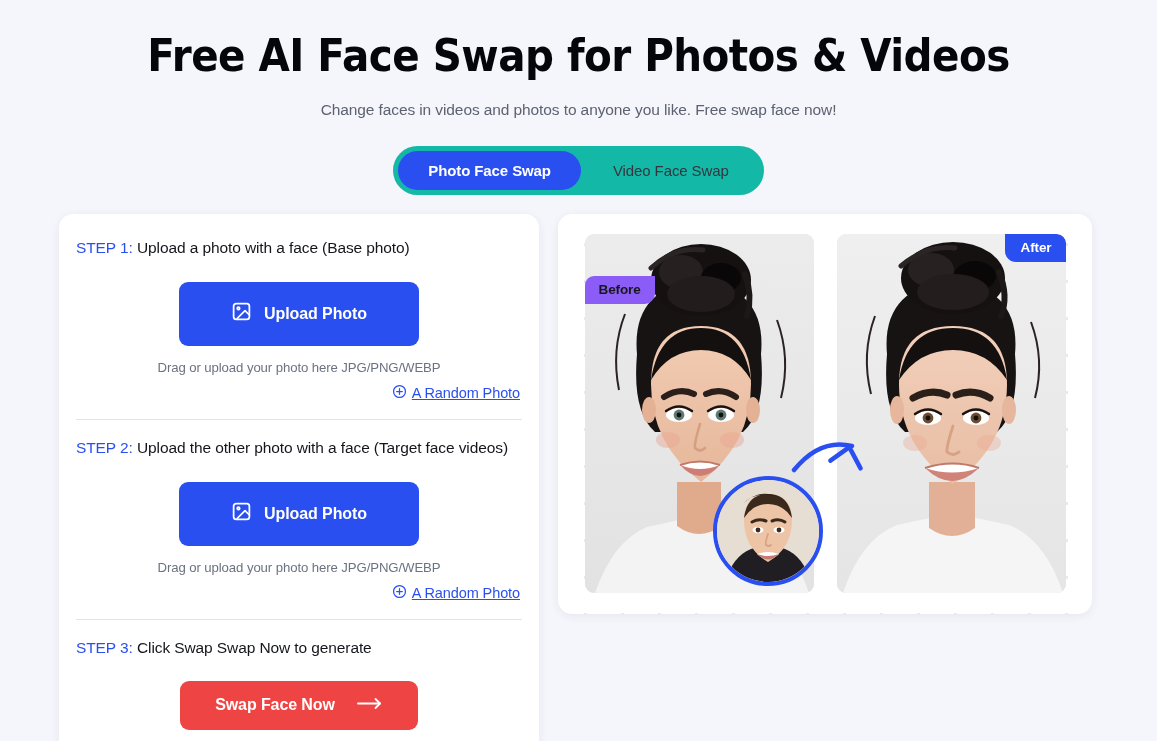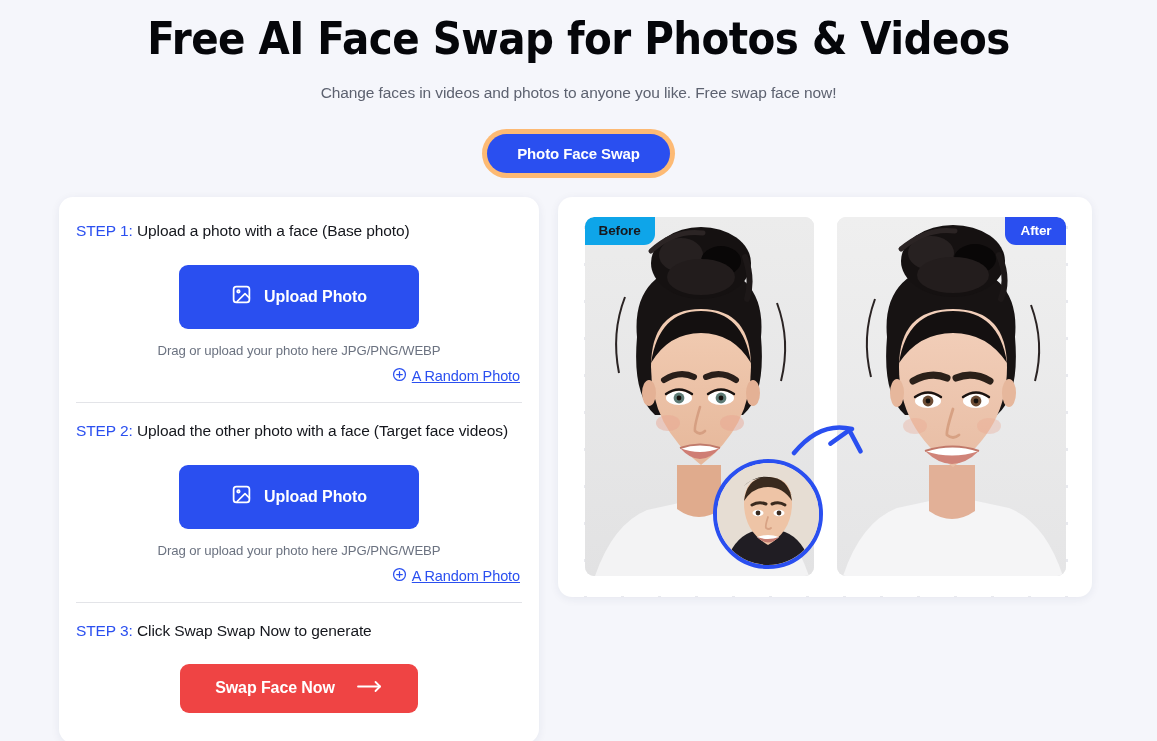--- a/index.html
+++ b/index.html
@@ -7,21 +7,21 @@
   body {
     width: 1157px;
     height: 741px;
     background: #f5f6fb;
     font-family: "Liberation Sans", sans-serif;
     overflow: hidden;
     position: relative;
   }
 
   
-  .hero { padding-top: 14px; text-align: center; }
+  .hero { padding-top: 31px; text-align: center; }
 
   .hero-title {
     font-family: "DejaVu Sans", sans-serif;
     font-size: 44px;
     font-weight: 700;
     letter-spacing: -0.6px;
     color: #05060a;
     line-height: 1.15;
     transform: scaleX(0.92);
   }
@@ -32,21 +32,21 @@
     color: #5d6270;
     letter-spacing: -0.1px;
   }
 
   
   .tabs-wrap { display: flex; justify-content: center; margin-top: 27px; }
 
   .tabs {
     display: flex;
     align-items: center;
-    background: #fdba74;
+    background: #14b8a6;
     border-radius: 999px;
     padding: 5px;
     gap: 2px;
   }
 
   .tab {
     border: 0;
     background: transparent;
     font-family: "Liberation Sans", sans-serif;
     font-size: 15px;
@@ -199,24 +199,25 @@
     position: absolute;
     top: 0;
     z-index: 4;
     font-size: 13.5px;
     font-weight: 700;
     padding: 6px 14px 7px 14px;
     letter-spacing: -0.1px;
   }
   .badge-before {
     left: 0;
-    background: #0ea5e9;
+    background: #8b5cf6;
     color: #17181d;
     border-bottom-right-radius: 11px;
     border-top-left-radius: 9px;
+    margin-top: 42px;
   }
   .badge-after {
     right: 0;
     background: #2a4ff0;
     color: #ffffff;
     border-bottom-left-radius: 11px;
     border-top-right-radius: 9px;
     padding-left: 15px;
   }
 
@@ -241,20 +242,21 @@
 <body>
 
 <div class="hero">
   <h1 class="hero-title">Free AI Face Swap for Photos &amp; Videos</h1>
   <p class="hero-sub">Change faces in videos and photos to anyone you like. Free swap face now!</p>
 </div>
 
 <div class="tabs-wrap">
   <div class="tabs">
     <button class="tab active">Photo Face Swap</button>
+    <button class="tab inactive">Video Face Swap</button>
   </div>
 </div>
 
 <div class="content">
 
   <div class="card steps-card">
 
     <div class="step-label">
       <span class="num">STEP 1:</span><span> Upload a photo with a face (Base photo)</span>
     </div>

